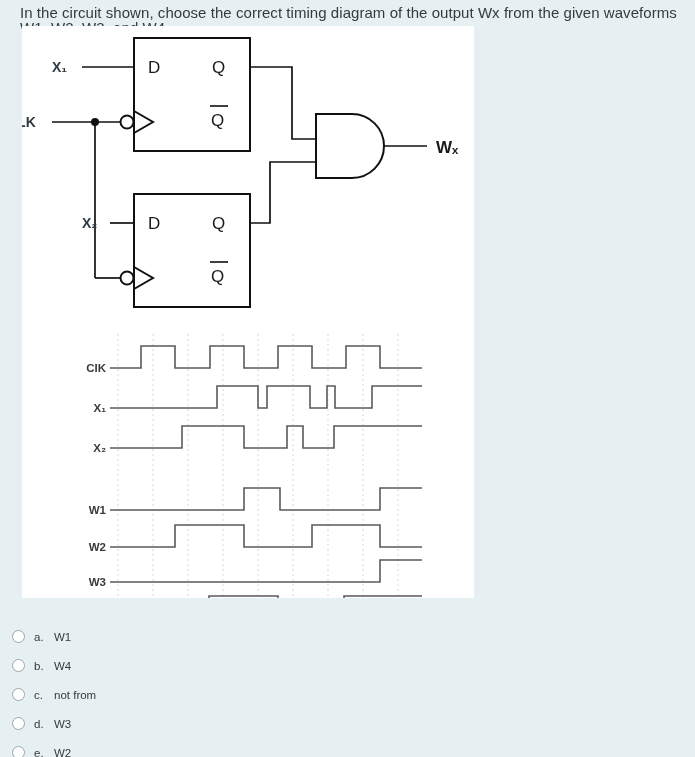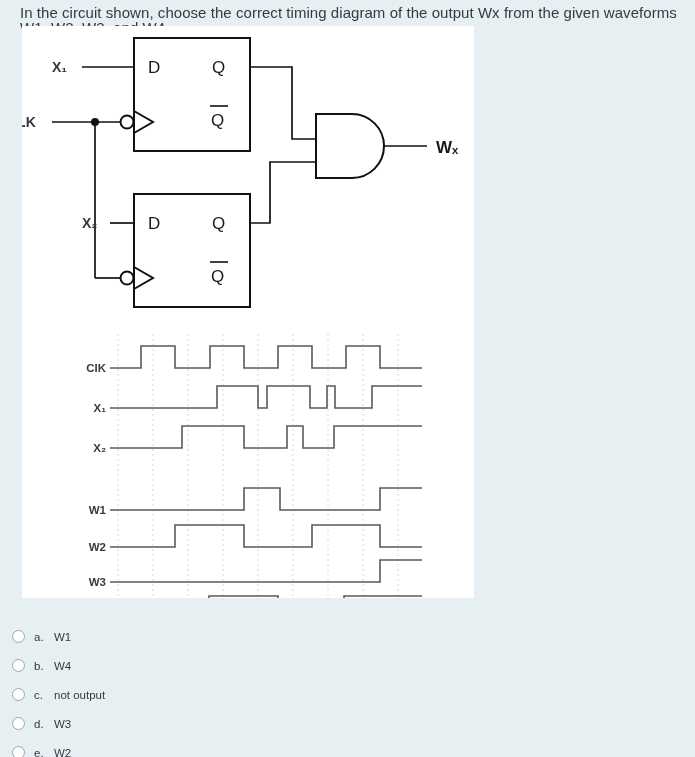--- a/index.html
+++ b/index.html
@@ -132,21 +132,21 @@
     <span class="opt-text">W1</span>
   </div>
   <div class="option-row">
     <span class="radio"></span>
     <span class="opt-letter">b.</span>
     <span class="opt-text">W4</span>
   </div>
   <div class="option-row">
     <span class="radio"></span>
     <span class="opt-letter">c.</span>
-    <span class="opt-text">not output</span>
+    <span class="opt-text">not from</span>
   </div>
   <div class="option-row">
     <span class="radio"></span>
     <span class="opt-letter">d.</span>
     <span class="opt-text">W3</span>
   </div>
   <div class="option-row">
     <span class="radio"></span>
     <span class="opt-letter">e.</span>
     <span class="opt-text">W2</span>

